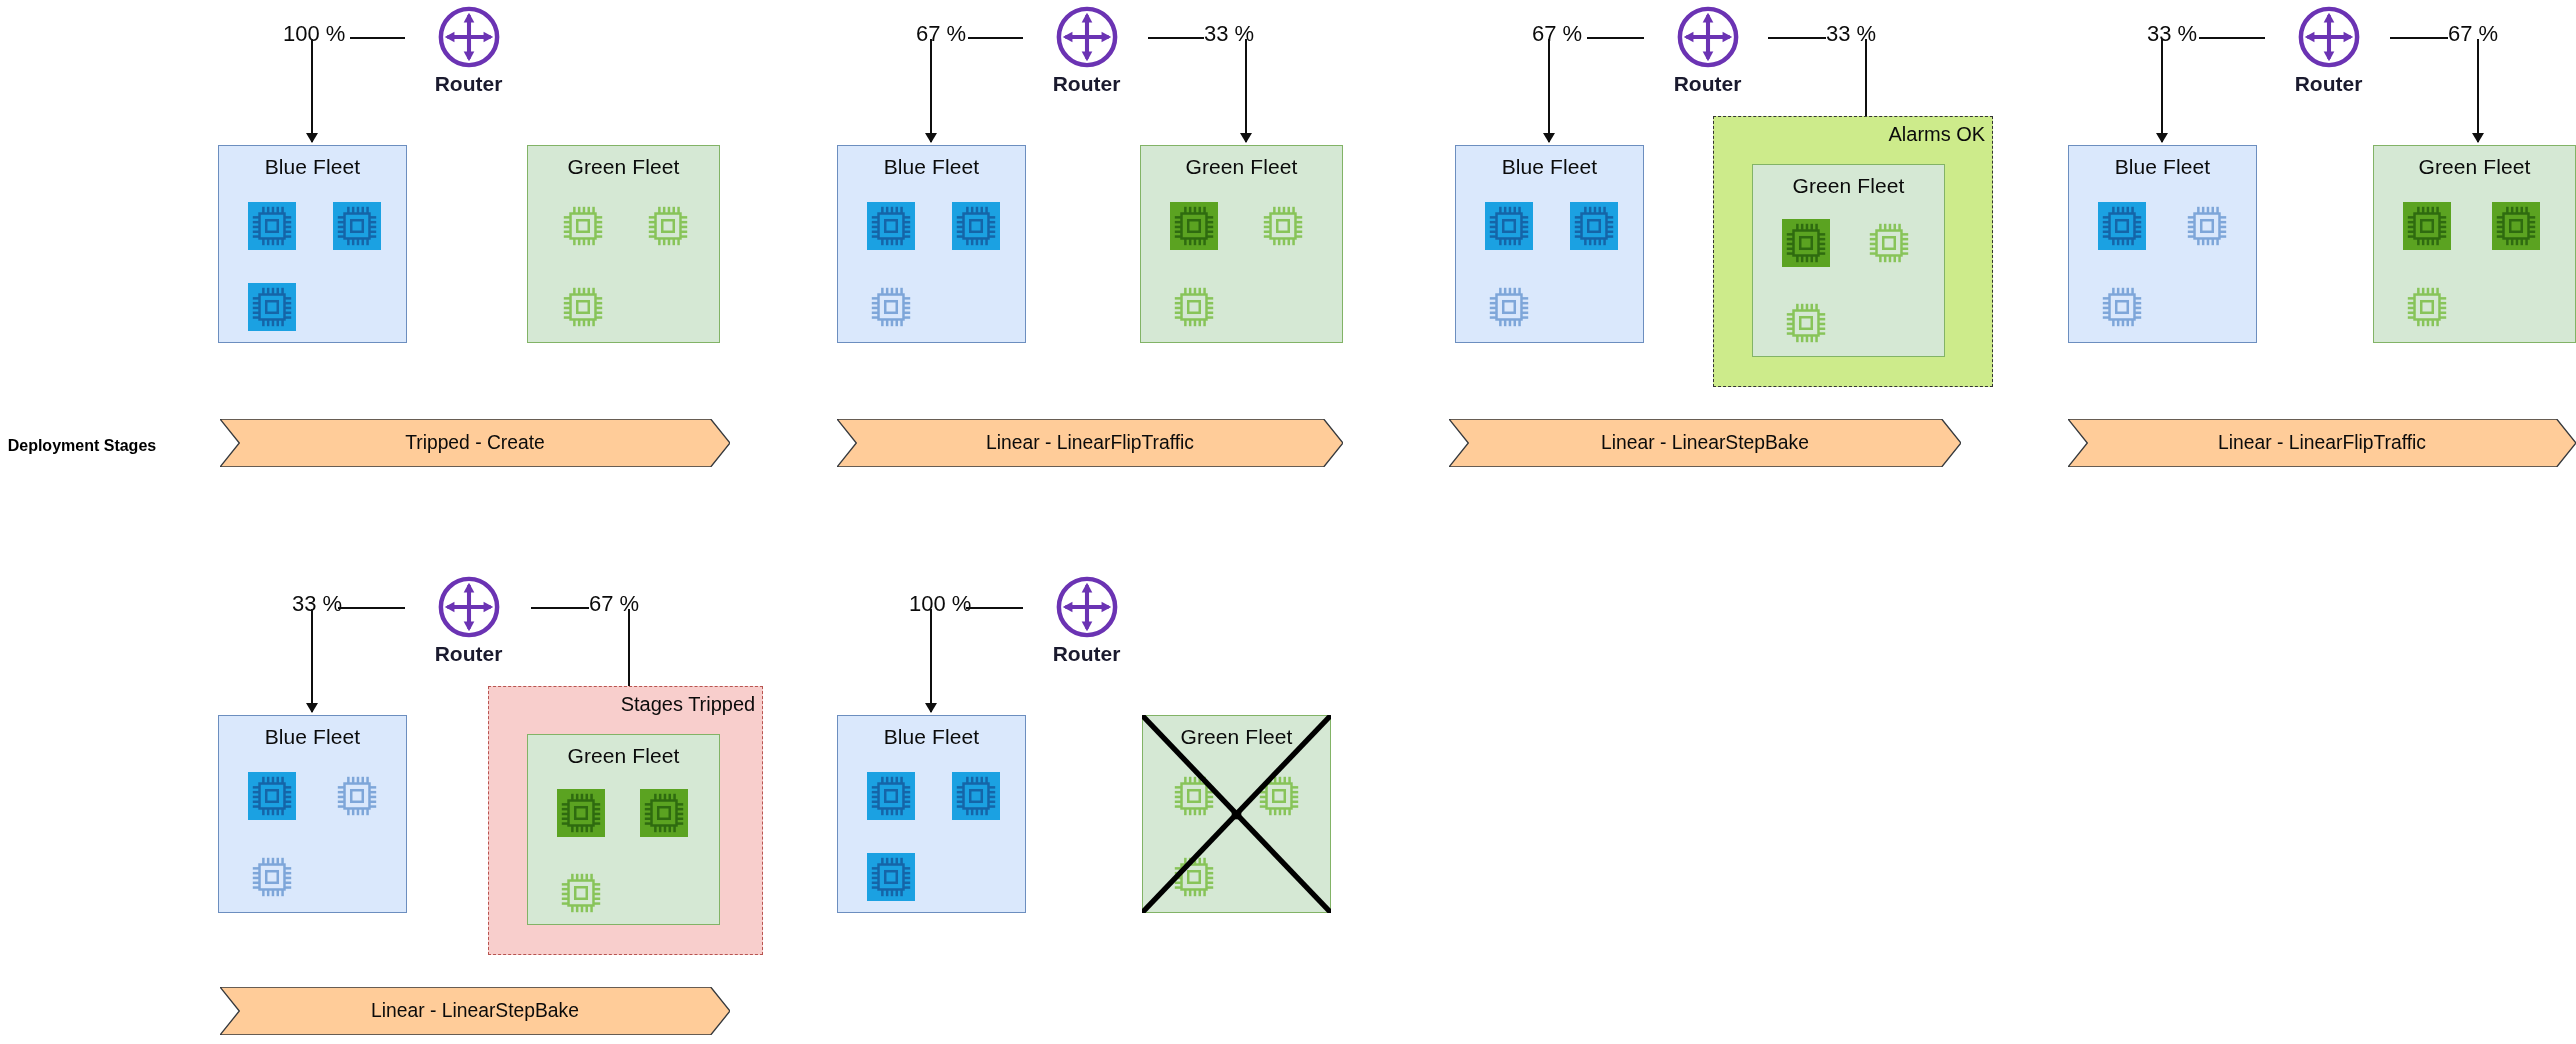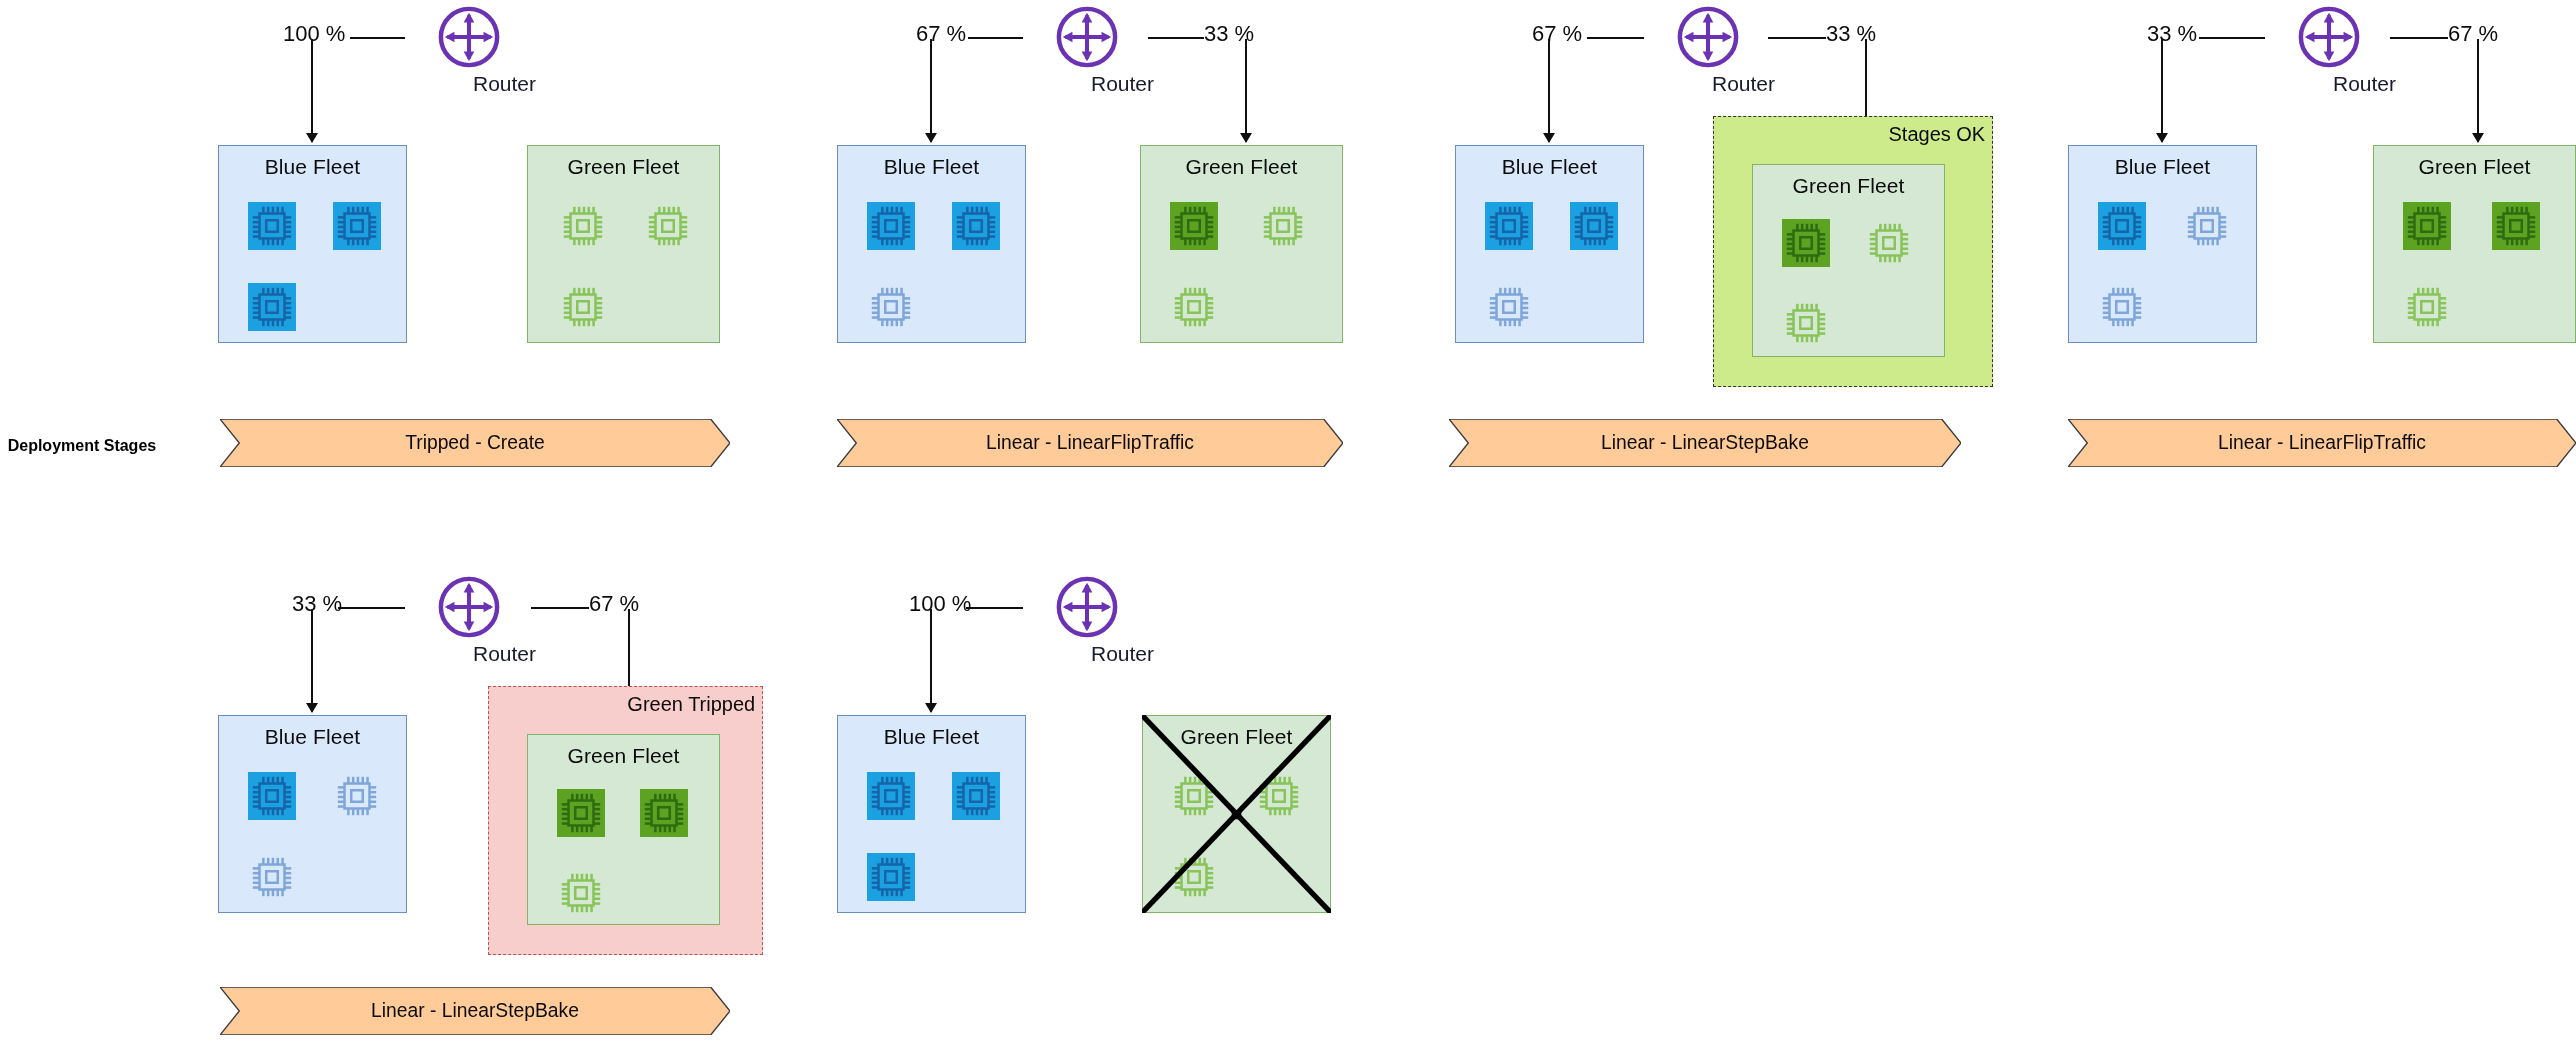--- a/index.html
+++ b/index.html
@@ -8,21 +8,21 @@
     background:#ffffff;
     font-family:"Liberation Sans", sans-serif;
     overflow:hidden;
   }
   #stage { position:relative; width:2576px; height:1045px; }
 
   
   .panel { position:absolute; }
 
   
-  .router-wrap { position:absolute; width:135px; text-align:right; }
+  .router-wrap { position:absolute; width:135px; text-align:center;font-weight:bold; }
   .router-icon { width:64px; height:64px; margin:0 auto; display:block; }
   .router-label {
     font-size:21px; color:#1a1a2e; margin-top:2.9px;
     font-family:"Liberation Sans", sans-serif; white-space:nowrap;
   }
 
   
   .hline { position:absolute; height:0; border-top:2.1px solid #0f0f0f; }
 
   
@@ -615,21 +615,21 @@
                 <line x1="38" y1="26" x2="45" y2="26"></line>
                 <line x1="38" y1="31" x2="45" y2="31"></line>
                 <line x1="38" y1="36" x2="45" y2="36"></line>
           </g>
             </svg>
         </div>
       </div>
     </div>
 
     <div class="alarm" style="left:1713px; top:116px; width:280px; height:271px;">
-      <div class="alarm-label">Stages OK</div>
+      <div class="alarm-label">Alarms OK</div>
     </div>
 
     <div class="fleet green" style="left:1752px; top:164px; width:193px; height:193px;">
       <div class="fleet-title">Green Fleet</div>
       <div class="chips">
         <div class="chip" style="left:29px; top:21px;">
           <svg viewBox="0 0 50 50">
               <rect width="50" height="50" fill="#5ba321"></rect>
           <g fill="none" stroke="#2f6b10" stroke-width="2.6">
             <rect x="12" y="12" width="26" height="26"></rect>
@@ -1068,21 +1068,21 @@
                 <line x1="38" y1="26" x2="45" y2="26"></line>
                 <line x1="38" y1="31" x2="45" y2="31"></line>
                 <line x1="38" y1="36" x2="45" y2="36"></line>
           </g>
             </svg>
         </div>
       </div>
     </div>
 
     <div class="alarm tripped" style="left:488px; top:686px; width:275px; height:269px;">
-      <div class="alarm-label">Green Tripped</div>
+      <div class="alarm-label">Stages Tripped</div>
     </div>
 
     <div class="fleet green" style="left:527px; top:734px; width:193px; height:191px;">
       <div class="fleet-title">Green Fleet</div>
       <div class="chips">
         <div class="chip" style="left:29px; top:21px;">
           <svg viewBox="0 0 50 50">
               <rect width="50" height="50" fill="#5ba321"></rect>
           <g fill="none" stroke="#2f6b10" stroke-width="2.6">
             <rect x="12" y="12" width="26" height="26"></rect>

